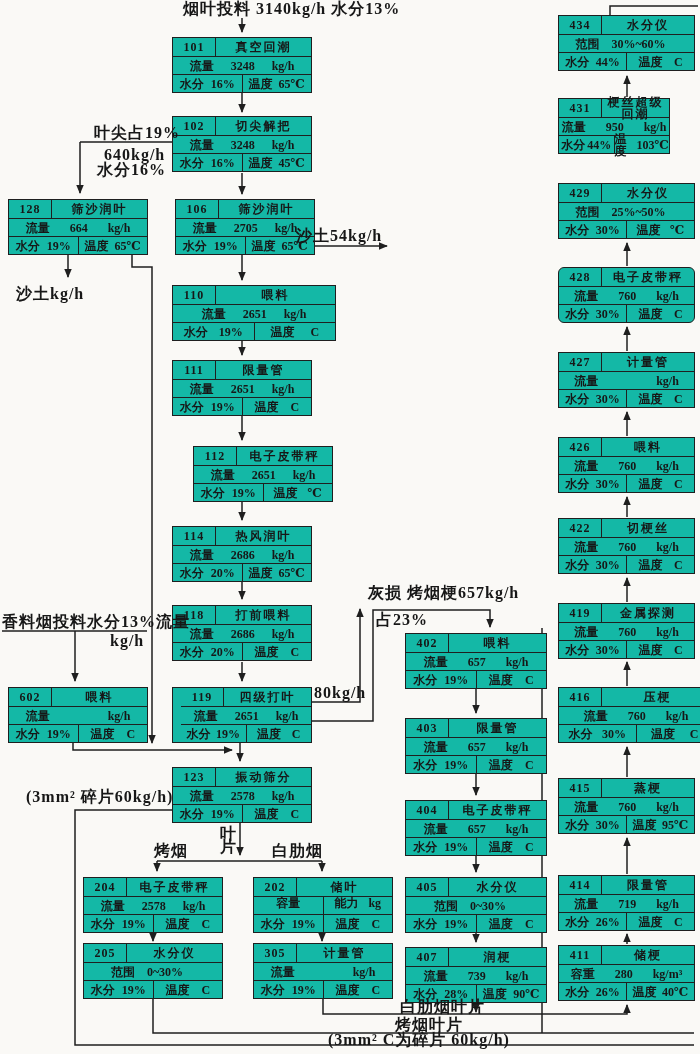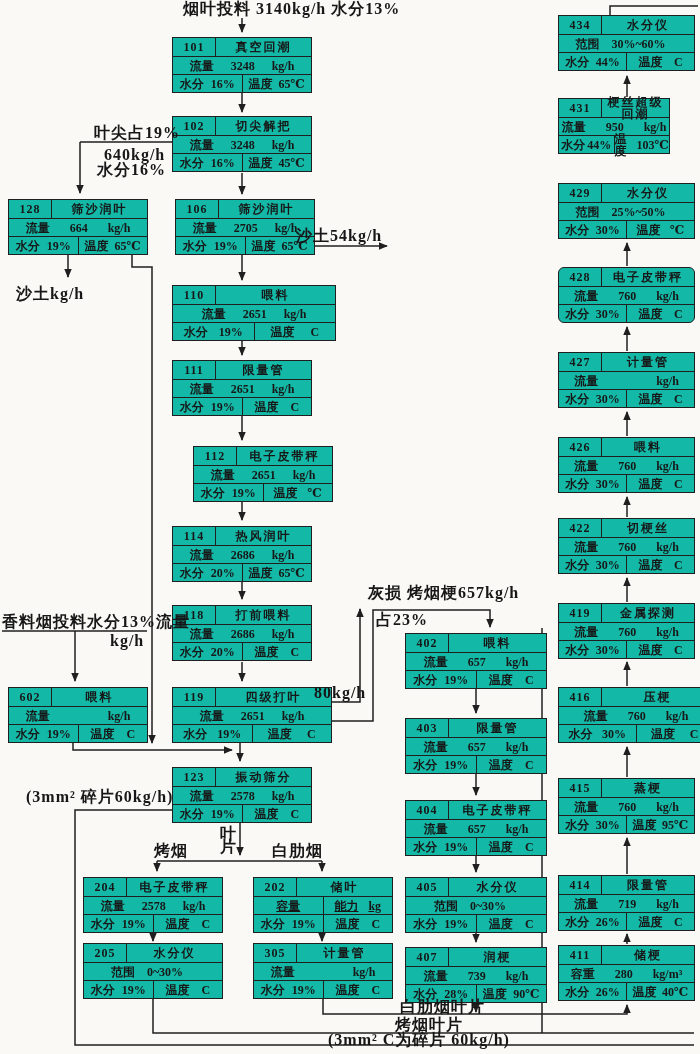--- a/index.html
+++ b/index.html
@@ -14,21 +14,21 @@
     position:absolute;box-sizing:border-box;
     border:1.6px solid #1f1f1f;background:#14b8a6;
     font-size:12px;font-weight:600;line-height:1;
   }
   .brow{box-sizing:border-box;height:18px;display:flex;align-items:center;}
   .brow + .brow{border-top:1.4px solid #1f1f1f;}
   .bcode{width:42px;text-align:center;border-right:1.4px solid #1f1f1f;align-self:stretch;display:flex;align-items:center;justify-content:center;letter-spacing:1px;}
   .btitle{flex:1;text-align:center;letter-spacing:2px;}
   .r2{justify-content:center;gap:12px;}
   .r2 .val{min-width:34px;text-align:center;}
-  .r2cell{flex:1;display:flex;align-items:center;justify-content:center;gap:10px;align-self:stretch;text-decoration:underline;}
+  .r2cell{flex:1;display:flex;justify-content:center;gap:10px;align-self:stretch;}
   .r2cell.left{border-right:1.4px solid #1f1f1f;}
   .r3half{flex:1;display:flex;align-items:center;justify-content:space-evenly;align-self:stretch;}
   .r3half.left{border-right:1.4px solid #1f1f1f;}
   .lab{
     position:absolute;font-size:16px;font-weight:600;white-space:nowrap;
     letter-spacing:1px;line-height:13px;
   }
   .lab.vert{white-space:normal;width:15px;letter-spacing:0;}
 </style>
 </head>
@@ -293,21 +293,21 @@
        <div class="r3half left">
          <span>水分</span>
          <span>19%</span>
        </div>
        <div class="r3half">
          <span>温度</span>
          <span>C</span>
        </div>
      </div>
       </div>
-      <div class="box" style="left: 172px; top: 687px; width: 160px;">
+      <div class="box" style="left: 172px; top: 687px; width: 140px; padding-left: 8px;">
         <div class="brow">
        <div class="bcode">119</div>
        <div class="btitle">四级打叶</div>
      </div>
         <div class="brow r2">
             <span>流量</span>
             <span class="val">2651</span>
             <span>kg/h</span>
           </div>
         <div class="brow">

